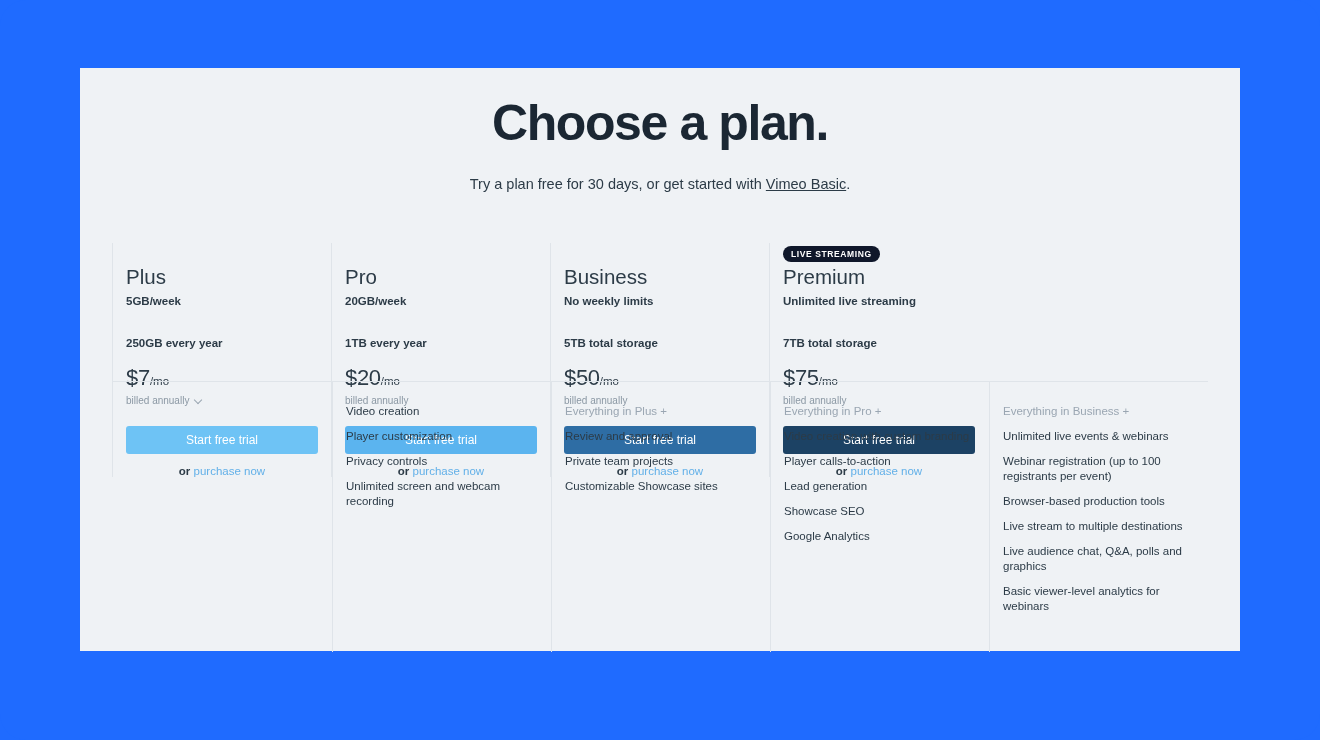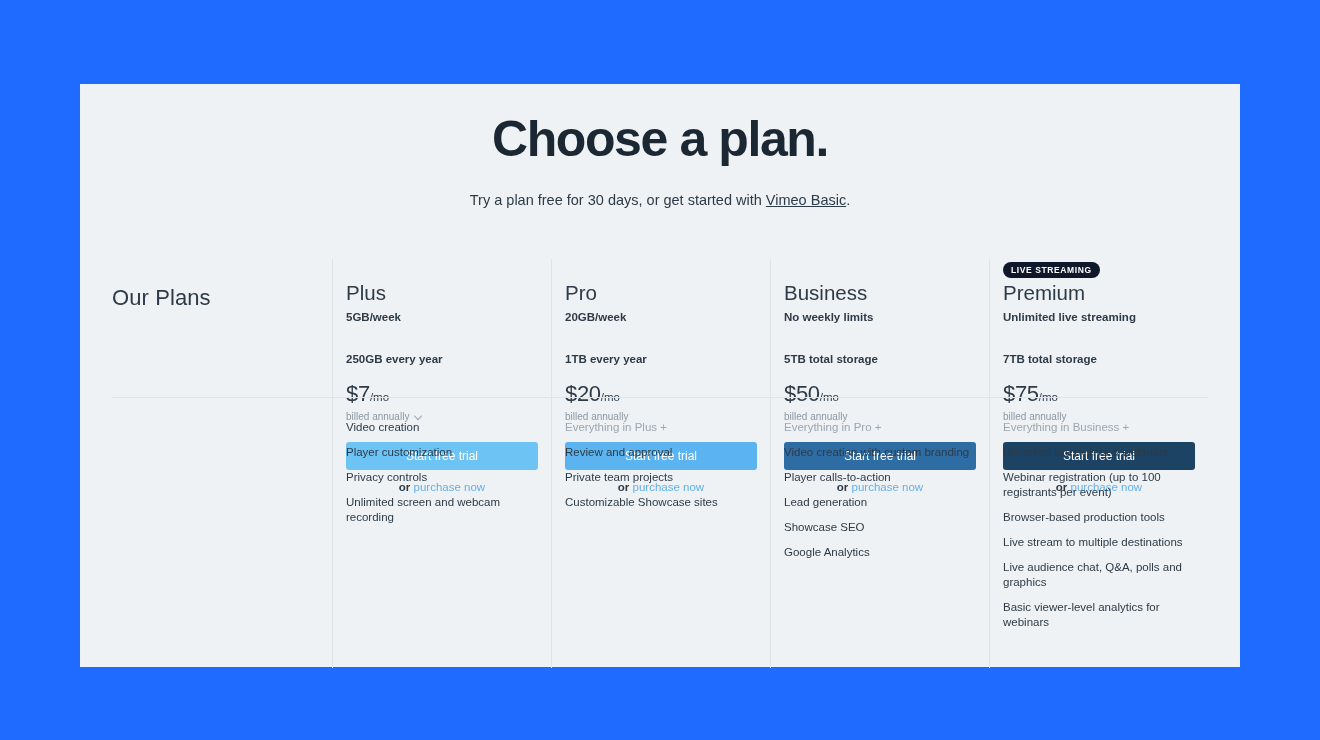--- a/index.html
+++ b/index.html
@@ -17,21 +17,21 @@
     position: absolute;
     left: 0; top: 0;
     width: 1320px;
     height: 740px;
     background: #1f6bff;
     border-radius: 26px;
   }
   #card {
     position: absolute;
     left: 80px;
-    top: 84px;
+    top: 68px;
     width: 1160px;
     height: 583px;
     background: #eff2f5;
   }
 
   
   .page-title {
     margin: 0;
     padding-top: 26px;
     text-align: center;
@@ -241,23 +241,20 @@
 
 <div id="card">
 
   <h1 class="page-title">Choose a plan.</h1>
 
   <p class="page-subtitle"><span>Try a plan free for 30 days, or get started with </span><span class="link-underline">Vimeo Basic</span><span>.</span></p>
 
   <div id="plans">
     <div class="grid-row">
 
-      <div class="col col-label">
-        <div class="our-plans">Our Plans</div>
-      </div>
 
       <div class="col col-plan">
         <div class="badge-slot"></div>
         <div class="plan-name">Plus</div>
         <div class="plan-limit">5GB/week</div>
         <div class="plan-storage">250GB every year</div>
         <div class="price-row"><span class="price-amount">$7</span><span class="price-period">/mo</span></div>
         <div class="billing-row">
           <span>billed annually</span>
           <span class="chevron"></span>

